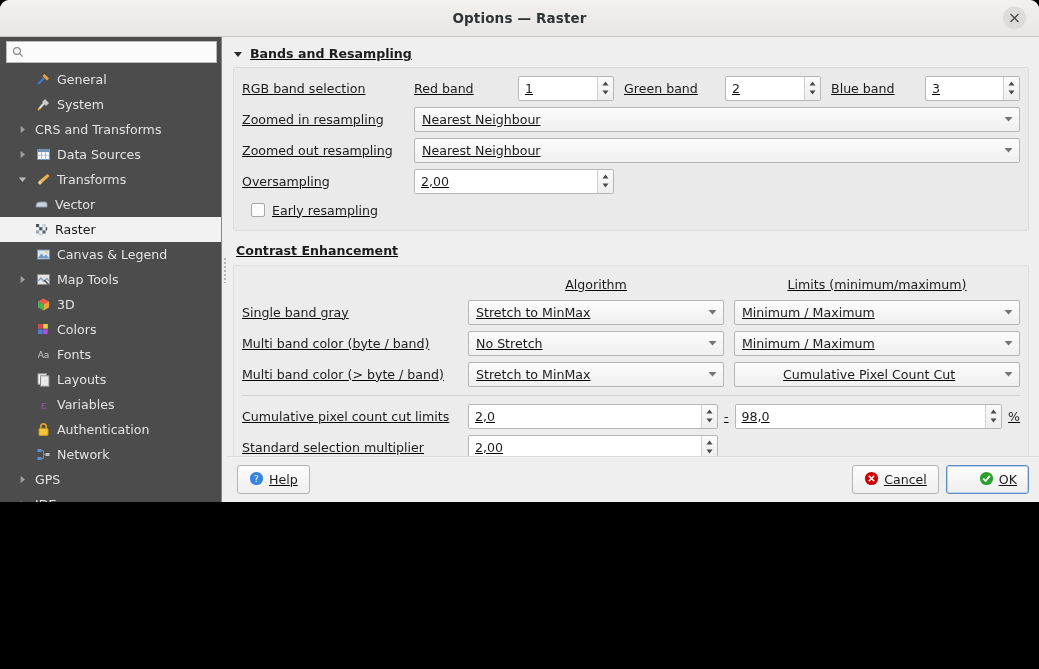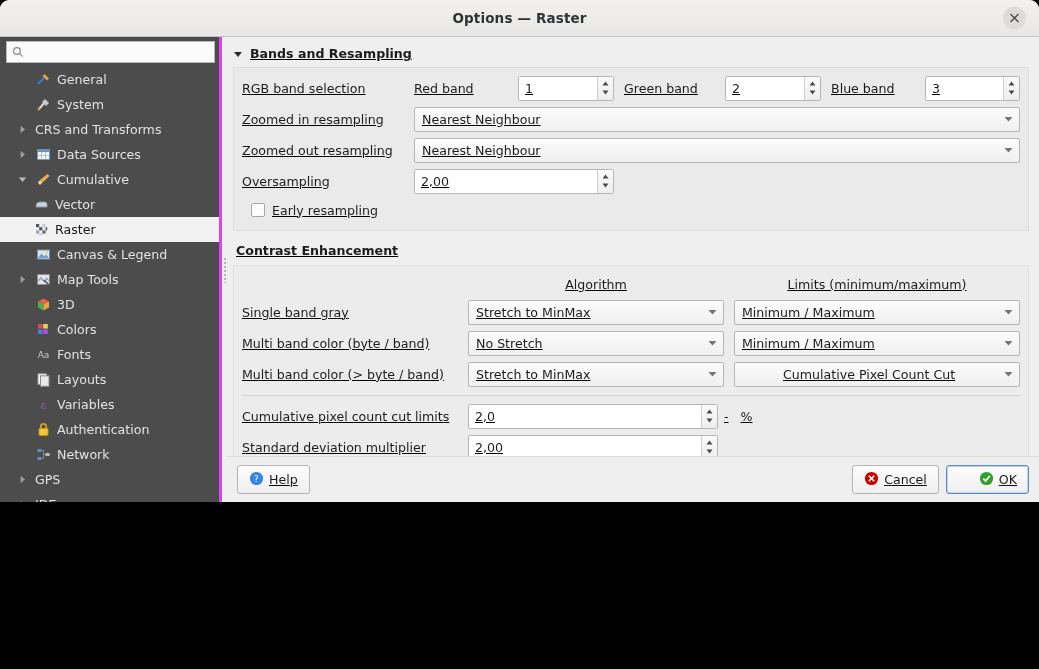--- a/index.html
+++ b/index.html
@@ -44,21 +44,21 @@
   .body {
     flex: 1 1 auto; display: flex; min-height: 0;
     background: #efefef;
   }
 
   
   .sidebar {
     width: 222px; flex: 0 0 222px;
     background: #4c4c4c;
     display: flex; flex-direction: column;
-    border-right: 3px solid #d946ef;
+    border-right: 1px solid #d946ef;
   }
   .search-wrap {
     padding: 4px 4px 3px 6px;
     background: #4c4c4c;
   }
   .search-box {
     height: 22px; background: #fbfbfb;
     border: 1px solid #b8b8b8;
     display: flex; align-items: center;
     padding: 0 5px;
@@ -310,21 +310,21 @@
               <svg width="9" height="9" viewBox="0 0 9 9">
                 <path d="M0.8 2.6 L8.2 2.6 L4.5 7 Z" fill="#b9b9b9"></path>
               </svg>
             </span>
             <span class="ico">
               <svg width="15" height="15" viewBox="0 0 15 15">
                 <path d="M11.5 2 L13.5 4 L6.5 10.5 L4 8 Z" fill="#e8b04b"></path>
                 <path d="M4 8 L6.5 10.5 L4 13 L1.8 10.8 Z" fill="#f0d08a"></path>
               </svg>
             </span>
-            <span class="lbl">Cumulative</span>
+            <span class="lbl">Transforms</span>
           </div>
           <div class="nav-item lvl1">
             <span class="ico">
               <svg width="15" height="15" viewBox="0 0 15 15">
                 <path d="M2 9 Q2 5 6 5 L11 5 Q13.5 5 13 8 L13 10 L2 10 Z" fill="#c9d4de" stroke="#8a99a8"></path>
               </svg>
             </span>
             <span class="lbl">Vector</span>
           </div>
           <div class="nav-item lvl1 selected">
@@ -689,25 +689,40 @@
                     </svg>
                   </span>
                 <span class="dn">
                     <svg width="7" height="5" viewBox="0 0 7 5">
                       <path d="M3.5 4.5 L0.5 0.5 L6.5 0.5 Z" fill="#4a4a4a"></path>
                     </svg>
                   </span>
               </div>
             </div>
             <div class="lab" style="margin:0 6px;">-</div>
+            <div class="spin" style="flex:1 1 auto;min-width:80px;">
+              <div class="sval">98,0</div>
+              <div class="sbtns">
+                <span class="up">
+                    <svg width="7" height="5" viewBox="0 0 7 5">
+                      <path d="M3.5 0.5 L6.5 4.5 L0.5 4.5 Z" fill="#4a4a4a"></path>
+                    </svg>
+                  </span>
+                <span class="dn">
+                    <svg width="7" height="5" viewBox="0 0 7 5">
+                      <path d="M3.5 4.5 L0.5 0.5 L6.5 0.5 Z" fill="#4a4a4a"></path>
+                    </svg>
+                  </span>
+              </div>
+            </div>
             <div class="lab" style="margin-left:6px;">%</div>
           </div>
 
           <div class="row">
-            <div class="lab w2">Standard deviation multiplier</div>
+            <div class="lab w2">Standard selection multiplier</div>
             <div class="spin" style="width:250px;flex:0 0 250px;">
               <div class="sval">2,00</div>
               <div class="sbtns">
                 <span class="up">
                     <svg width="7" height="5" viewBox="0 0 7 5">
                       <path d="M3.5 0.5 L6.5 4.5 L0.5 4.5 Z" fill="#4a4a4a"></path>
                     </svg>
                   </span>
                 <span class="dn">
                     <svg width="7" height="5" viewBox="0 0 7 5">

